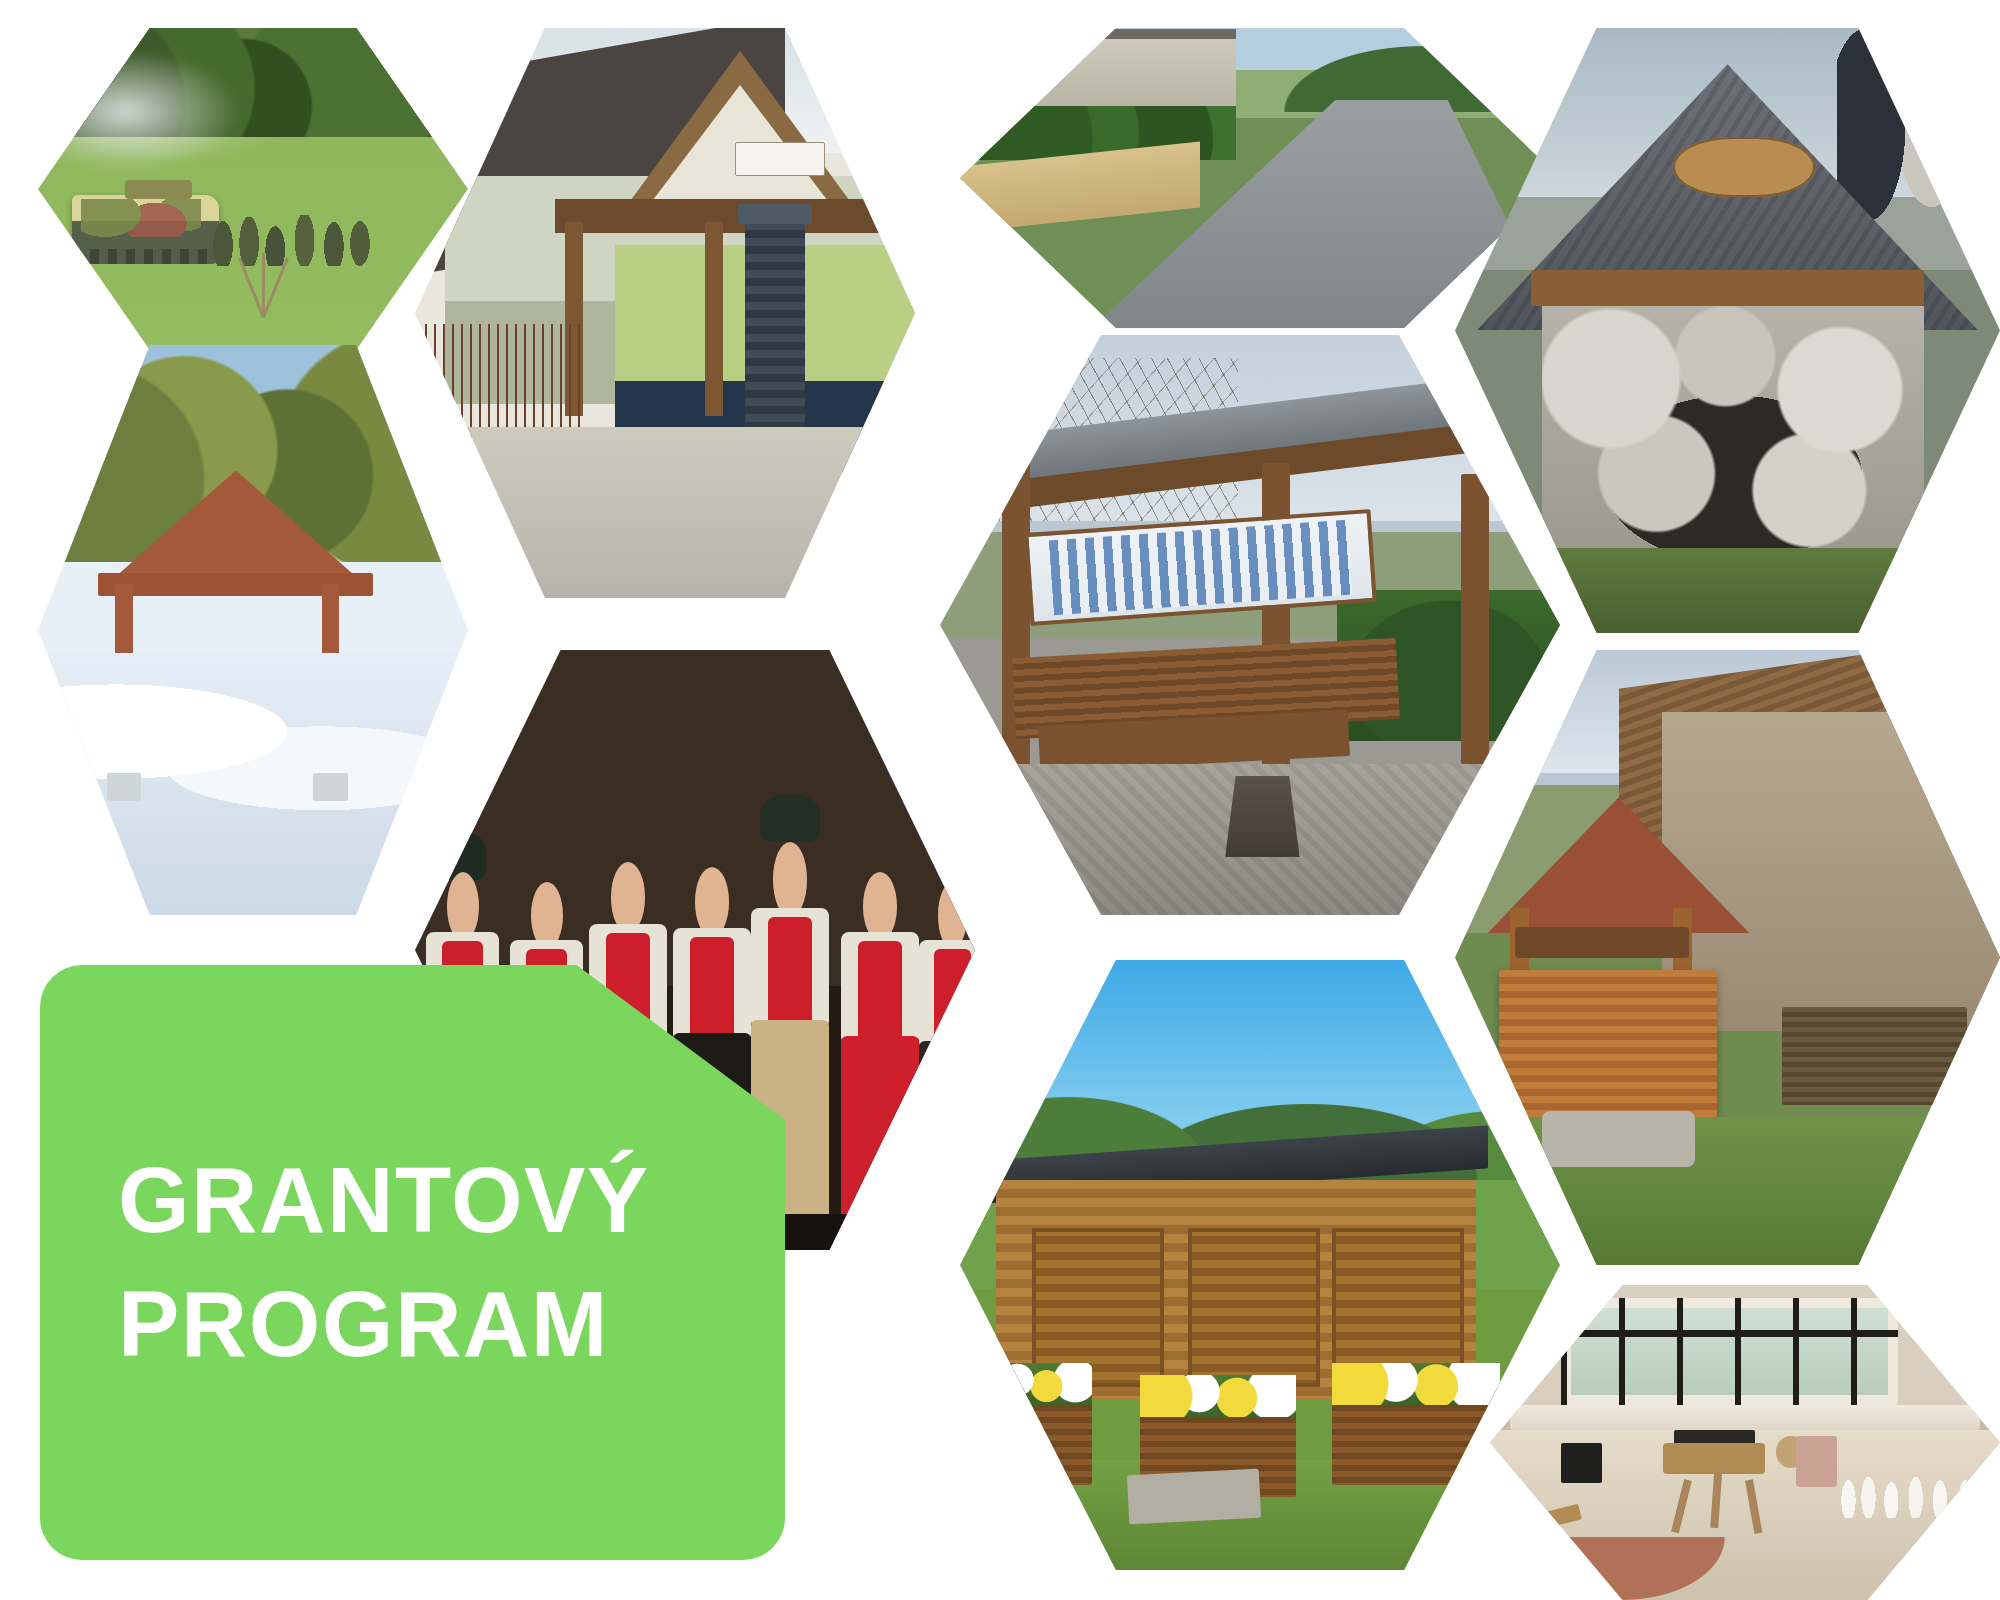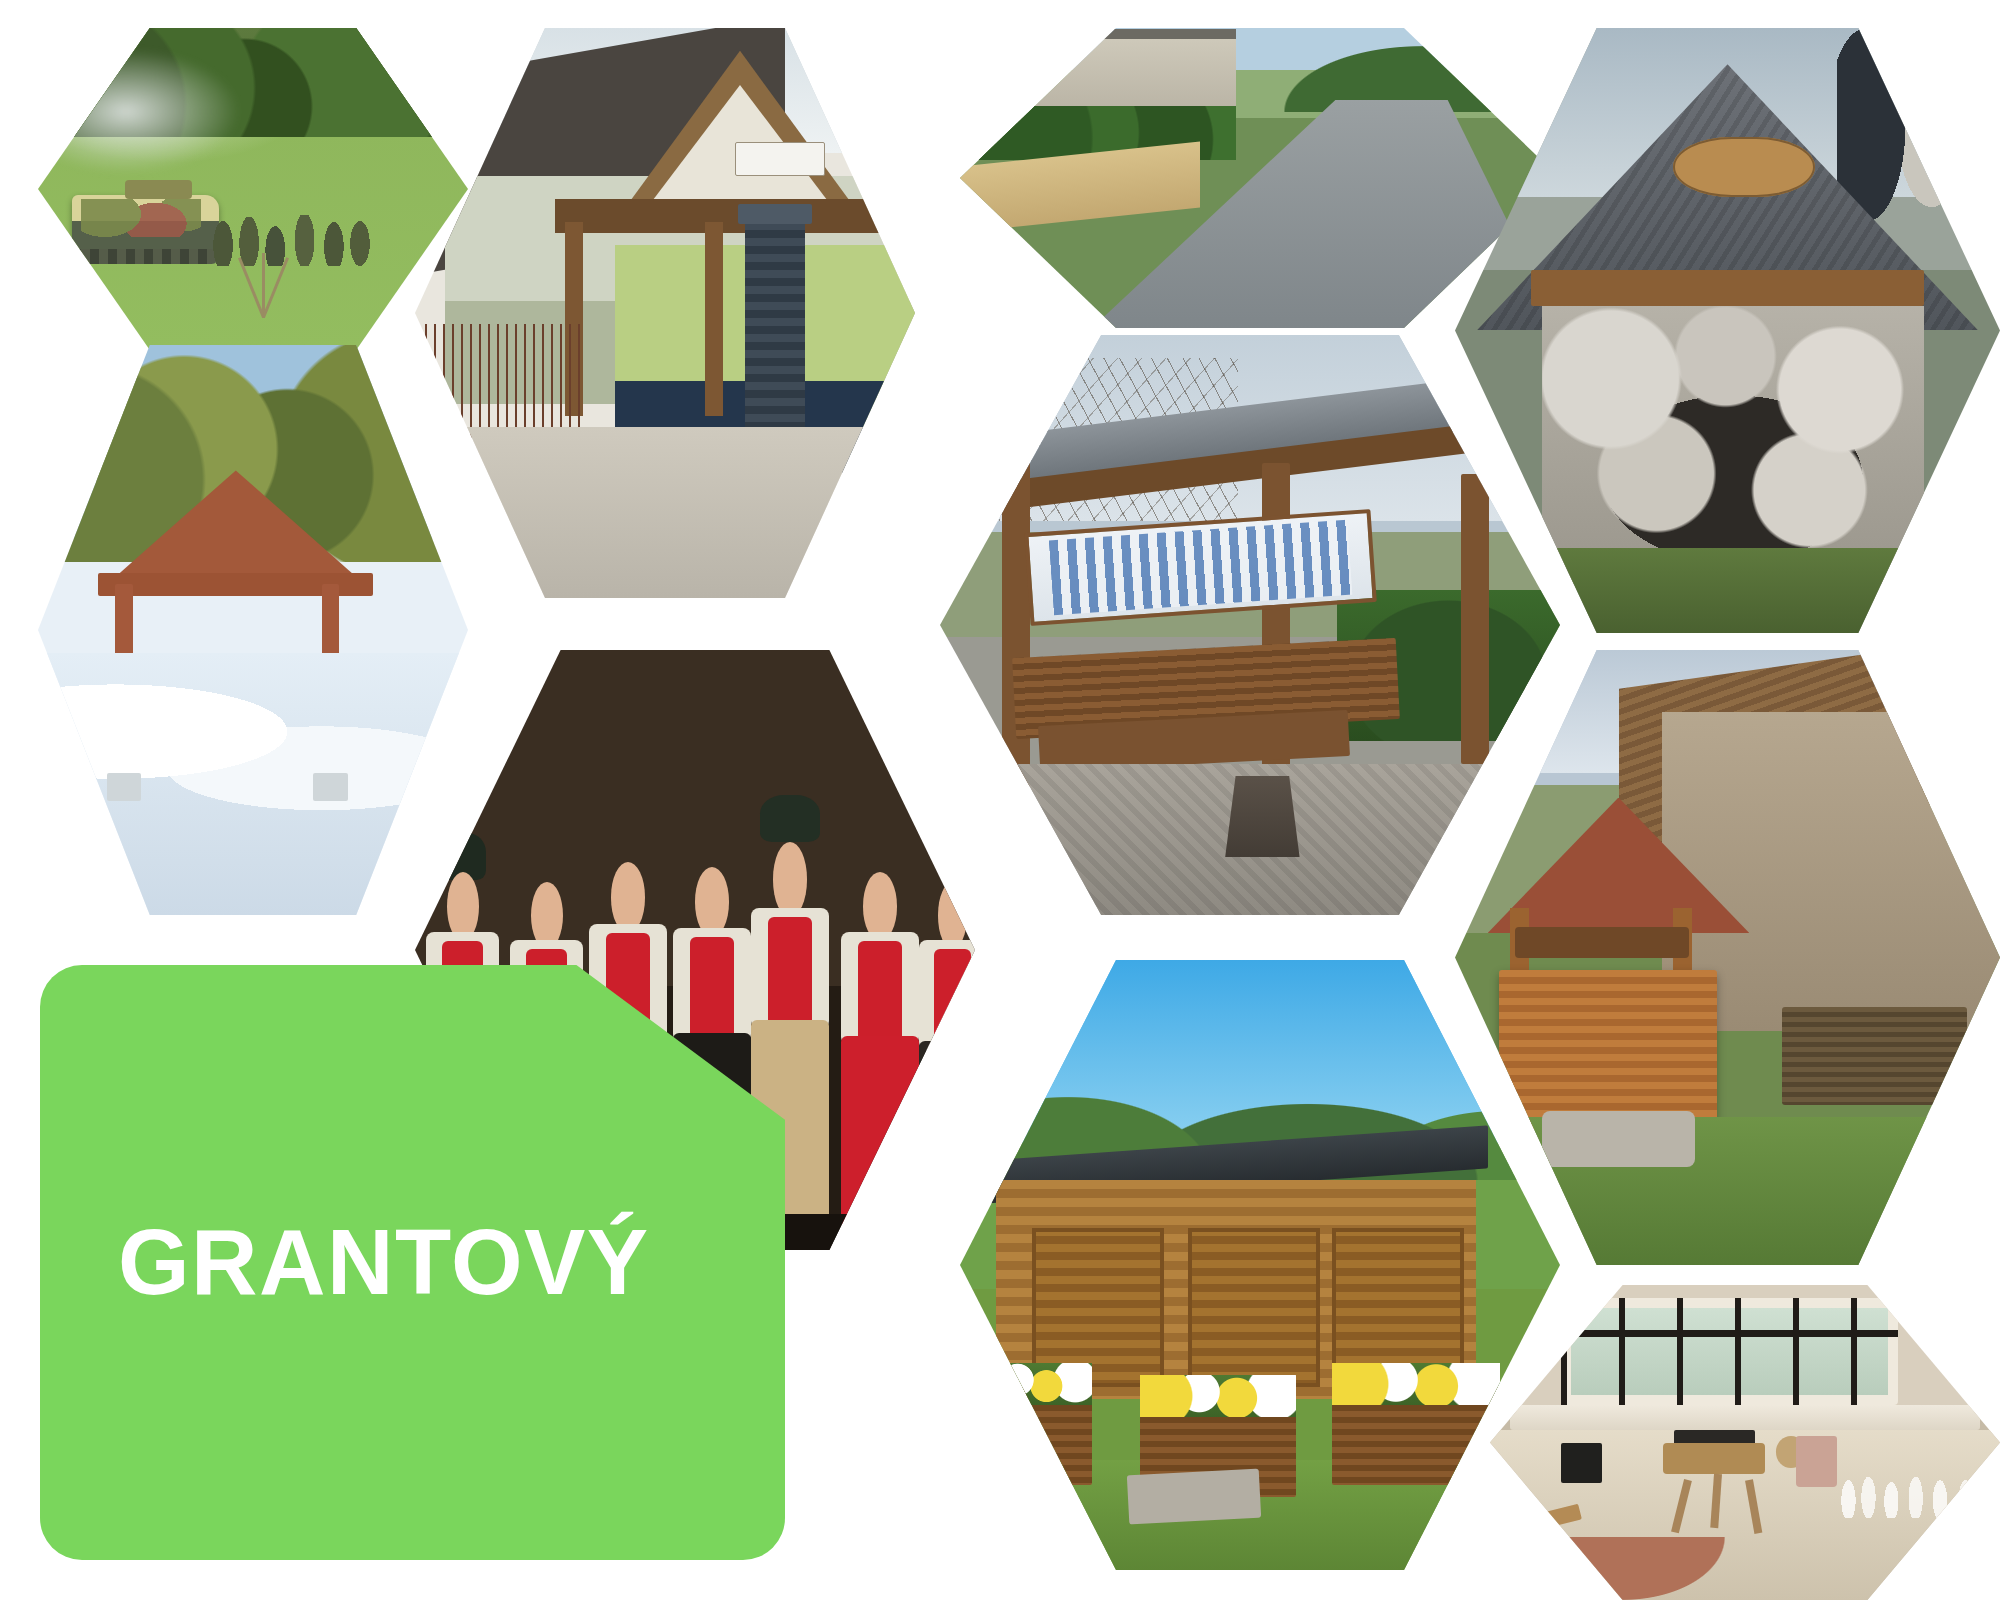--- a/index.html
+++ b/index.html
@@ -777,15 +777,16 @@
         <div class="flute fl2"></div>
         <div class="flute fl3"></div>
       <div class="glasses"></div>
         <div class="wooden"></div>
         <div class="cloth"></div>
     </div>
   </div>
 
   <div id="green-panel" style="--accent: #7ad65c; background: rgb(122, 214, 92);">
     <div class="line">GRANTOVÝ</div>
+    <div class="line">PROGRAM</div>
   </div>
 
 </div>
 
 </body></html>

